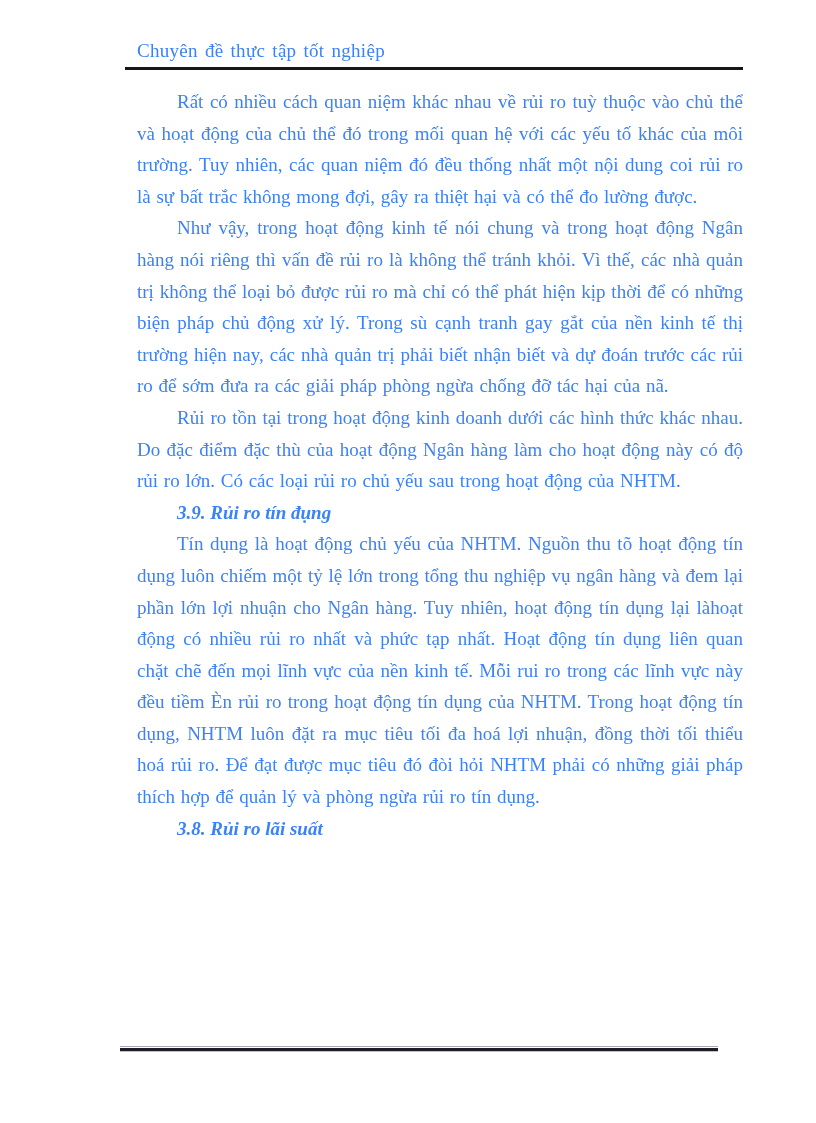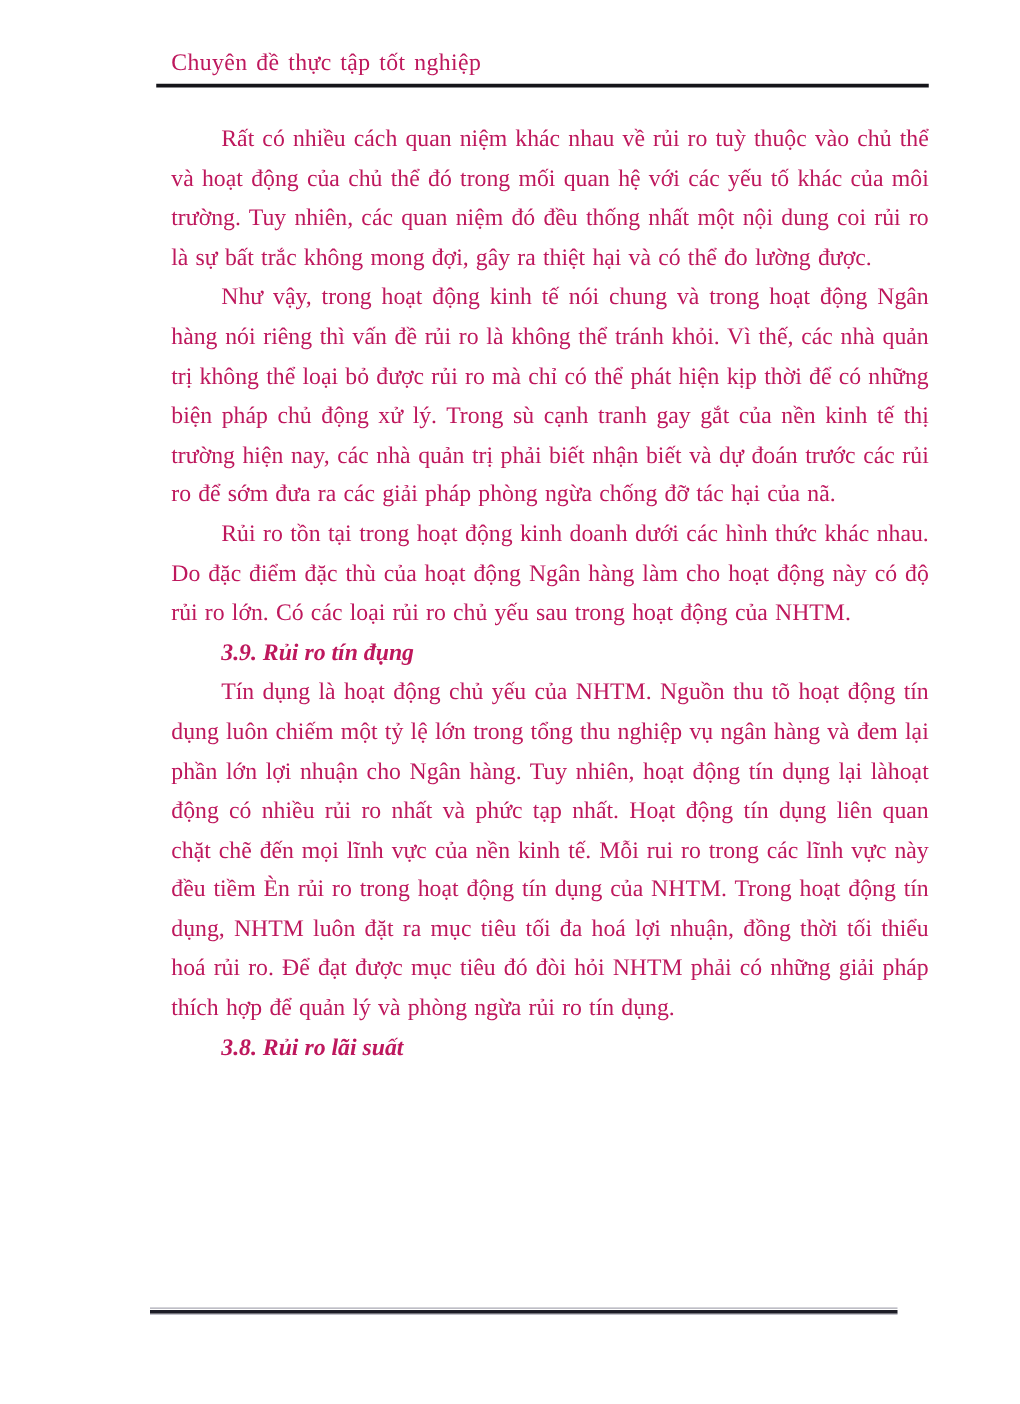--- a/index.html
+++ b/index.html
@@ -6,41 +6,41 @@
     margin: 0;
     padding: 0;
     background: #ffffff;
   }
   .page {
     position: relative;
     width: 816px;
     height: 1123px;
     background: #ffffff;
     font-family: "Liberation Serif", "DejaVu Serif", serif;
-    color: #be185d;
+    color: #3b82f6;
     overflow: hidden;
   }
   .header {
     position: absolute;
     top: 40px;
     left: 125px;
     width: 618px;
     border-bottom: 3px solid #15151a;
     padding-bottom: 5px;
   }
   .header-title {
     margin: 0 0 0 12px;
     font-size: 19px;
     font-weight: normal;
     letter-spacing: 0.3px;
     word-spacing: 2px;
   }
   .content {
     position: absolute;
-    top: 96px;
+    top: 86px;
     left: 137px;
     width: 606px;
     font-size: 19px;
     line-height: 31.6px;
     text-align: justify;
   }
   .para {
     margin: 0;
     text-indent: 40px;
     word-spacing: 1px;

